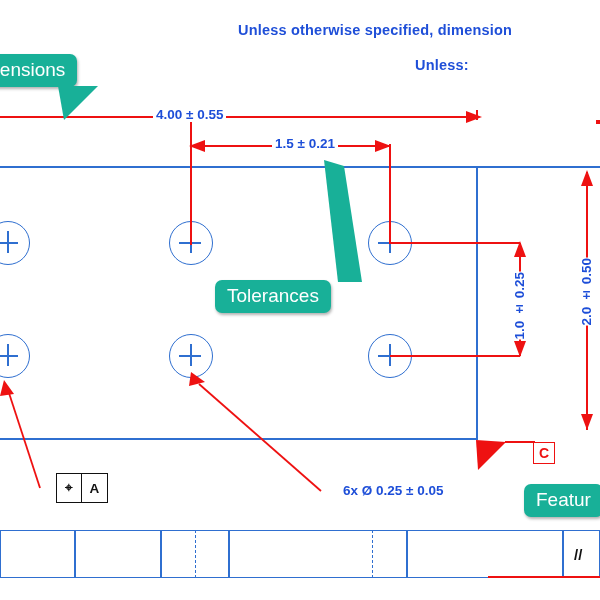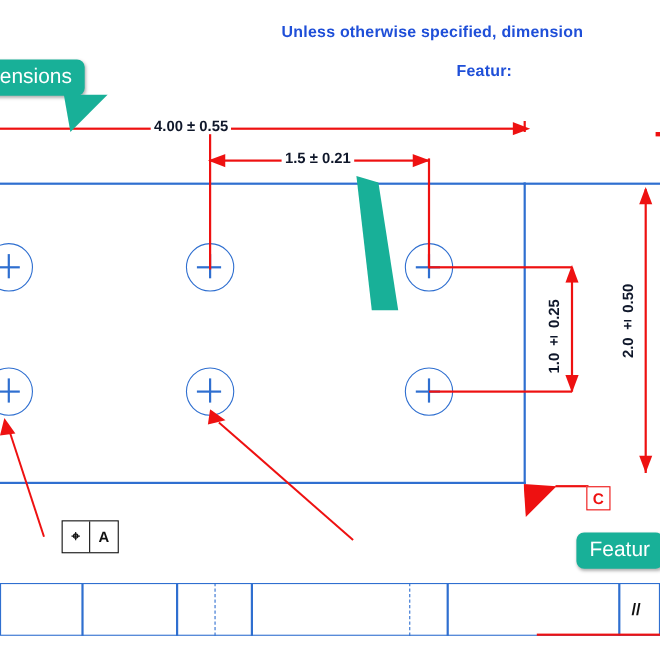--- a/index.html
+++ b/index.html
@@ -44,26 +44,27 @@
   .hole {
     border: 1.8px solid #2f6fd0;
     border-radius: 50%;
     box-sizing: border-box;
   }
   .hole .hx, .hole .hy { position: absolute; background: #2f6fd0; }
 
   
   .rline { background: #ee1111; }
   .dimtxt {
-    color: #0f172a;
+    color: #1d4ed8;
     font-size: 13.5px;
     font-weight: bold;
     white-space: nowrap;
     background: #ffffff;
     padding: 0 3px;
+    margin-left: 16px;
   }
   .dimtxt.vert {
     writing-mode: vertical-rl;
     text-orientation: mixed;
     transform: rotate(180deg);
     line-height: 1.05;
     text-align: center;
   }
 
   
@@ -114,22 +115,22 @@
     font-size: 15px;
     font-weight: bold;
     color: #111111;
   }
 </style>
 </head>
 <body>
 
 <div id="stage">
 
-  <div class="abs note" style="left:256px; top:22px;">Unless otherwise specified, dimension</div>
-  <div class="abs note" style="left:415px; top:57px;">Featur:</div>
+  <div class="abs note" style="left:238px; top:22px;">Unless otherwise specified, dimension</div>
+  <div class="abs note" style="left:415px; top:57px;">Unless:</div>
 
   <div class="abs bline" style="left:0px; top:166px; width:478px; height:2px;"></div>
 
   <div class="abs bline" style="left:476px; top:166px; width:2px; height:274px;"></div>
 
   <div class="abs bline" style="left:0px; top:438px; width:478px; height:2px;"></div>
 
   <div class="abs bline" style="left:476px; top:166px; width:124px; height:2px;"></div>
 
   <div class="abs hole" style="left:-14px; top:221px; width:44px; height:44px;">
@@ -197,39 +198,41 @@
   </svg>
   <div class="abs dimtxt vert" style="left:561px; top:258px;">2.0 ± 0.50</div>
 
   <div class="abs rline" style="left:596px; top:120px; width:4px; height:4px;"></div>
 
   <div class="abs callout" style="left:-28px; top:54px;">mensions</div>
   <svg class="abs" width="60" height="40" style="left:58px; top:86px;">
     <polygon points="0,0 40,0 6,34" fill="#18b098"></polygon>
   </svg>
 
+  <div class="abs callout" style="left:215px; top:280px;">Tolerances</div>
   <svg class="abs" width="70" height="125" style="left:300px; top:160px;">
     <polygon points="24,0 44,6 62,122 38,122" fill="#18b098"></polygon>
   </svg>
 
   <div class="abs callout" style="left:524px; top:484px;">Featur</div>
 
   <div class="abs" style="left:0px; top:380px; width:60px; height:110px;">
     <svg width="60" height="110">
       <line x1="40" y1="108" x2="8" y2="10" stroke="#ee1111" stroke-width="1.8"></line>
       <polygon points="4,0 14,14 0,16" fill="#ee1111"></polygon>
     </svg>
   </div>
 
   <div class="abs" style="left:185px; top:372px; width:140px; height:122px;">
     <svg width="140" height="122">
       <line x1="136" y1="119" x2="14" y2="12" stroke="#ee1111" stroke-width="1.8"></line>
       <polygon points="6,0 20,10 4,14" fill="#ee1111"></polygon>
     </svg>
   </div>
+  <div class="abs dimtxt" style="left:324px; top:483px; background:transparent;">6x Ø 0.25 ± 0.05</div>
 
   <div class="abs fcf" style="left:56px; top:473px;">
     <div>⌖</div>
     <div>A</div>
   </div>
 
   <svg class="abs" width="34" height="34" style="left:476px; top:440px;">
     <polygon points="0,0 30,2 2,30" fill="#ee1111"></polygon>
   </svg>
   <div class="abs rline" style="left:505px; top:441px; width:30px; height:1.6px;"></div>

